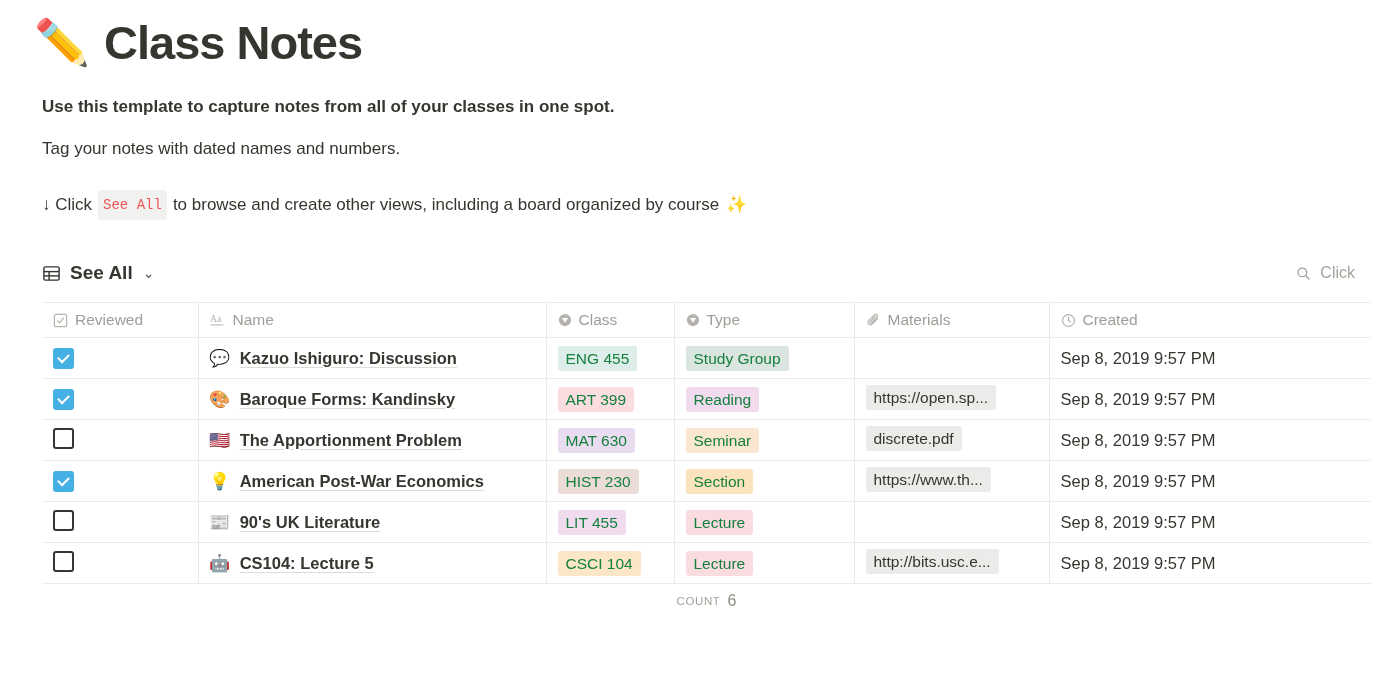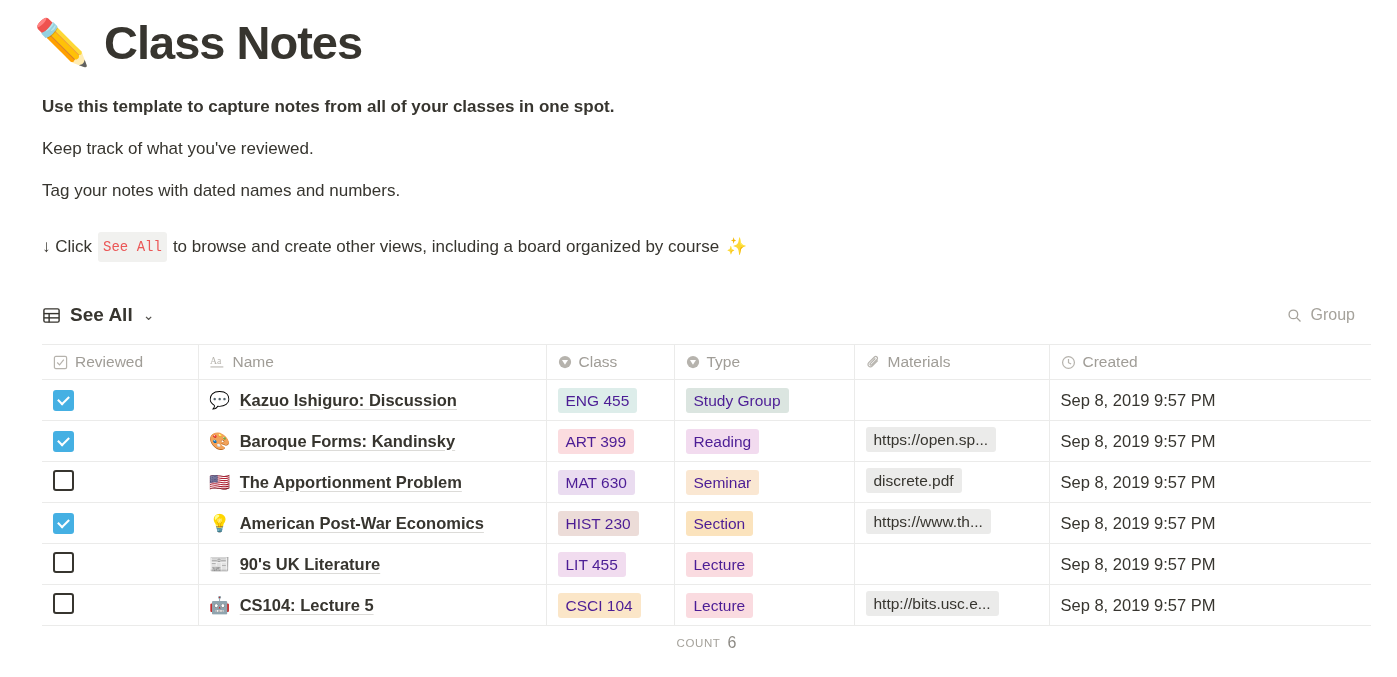--- a/index.html
+++ b/index.html
@@ -120,21 +120,21 @@
     text-underline-offset: 3px;
   }
 
   
   .tag {
     display: inline-block;
     padding: 3px 8px;
     border-radius: 3px;
     font-size: 15.5px;
     line-height: 19px;
-    color: #4c1d95;
+    color: #15803d;
   }
   .chip {
     display: inline-block;
     padding: 3px 8px;
     border-radius: 3px;
     font-size: 15.5px;
     line-height: 19px;
     background: #ebebea;
     color: #37352f;
     max-width: 100%;
@@ -161,21 +161,20 @@
 
 <div class="page">
 
   <div class="title-row">
     <span class="title-emoji">✏️</span>
     <span class="title-text">Class Notes</span>
   </div>
 
   <div class="desc">
     <p class="desc-line bold">Use this template to capture notes from all of your classes in one spot.</p>
-    <p class="desc-line">Keep track of what you've reviewed.</p>
     <p class="desc-line">Tag your notes with dated names and numbers.</p>
 
     <div class="callout-line">
       <span>↓ Click</span>
       <span class="code-chip">See All</span>
       <span>to browse and create other views, including a board organized by course</span>
       <span class="sparkle">✨</span>
     </div>
   </div>
 
@@ -192,21 +191,21 @@
       <span class="view-name">See All</span>
       <span class="chevron">⌄</span>
     </div>
     <div class="view-right">
       <span class="th-icon">
         <svg width="15" height="15" viewBox="0 0 16 16" fill="none" stroke="#a5a29b" stroke-width="1.4">
           <circle cx="6.8" cy="6.8" r="4.6"></circle>
           <line x1="10.3" y1="10.3" x2="14.4" y2="14.4"></line>
         </svg>
       </span>
-      <span class="search-label">Group</span>
+      <span class="search-label">Click</span>
     </div>
   </div>
 
   <table class="notes">
     <colgroup>
       <col class="col-reviewed">
         <col class="col-name">
         <col class="col-class">
       <col class="col-type">
         <col class="col-mat">

